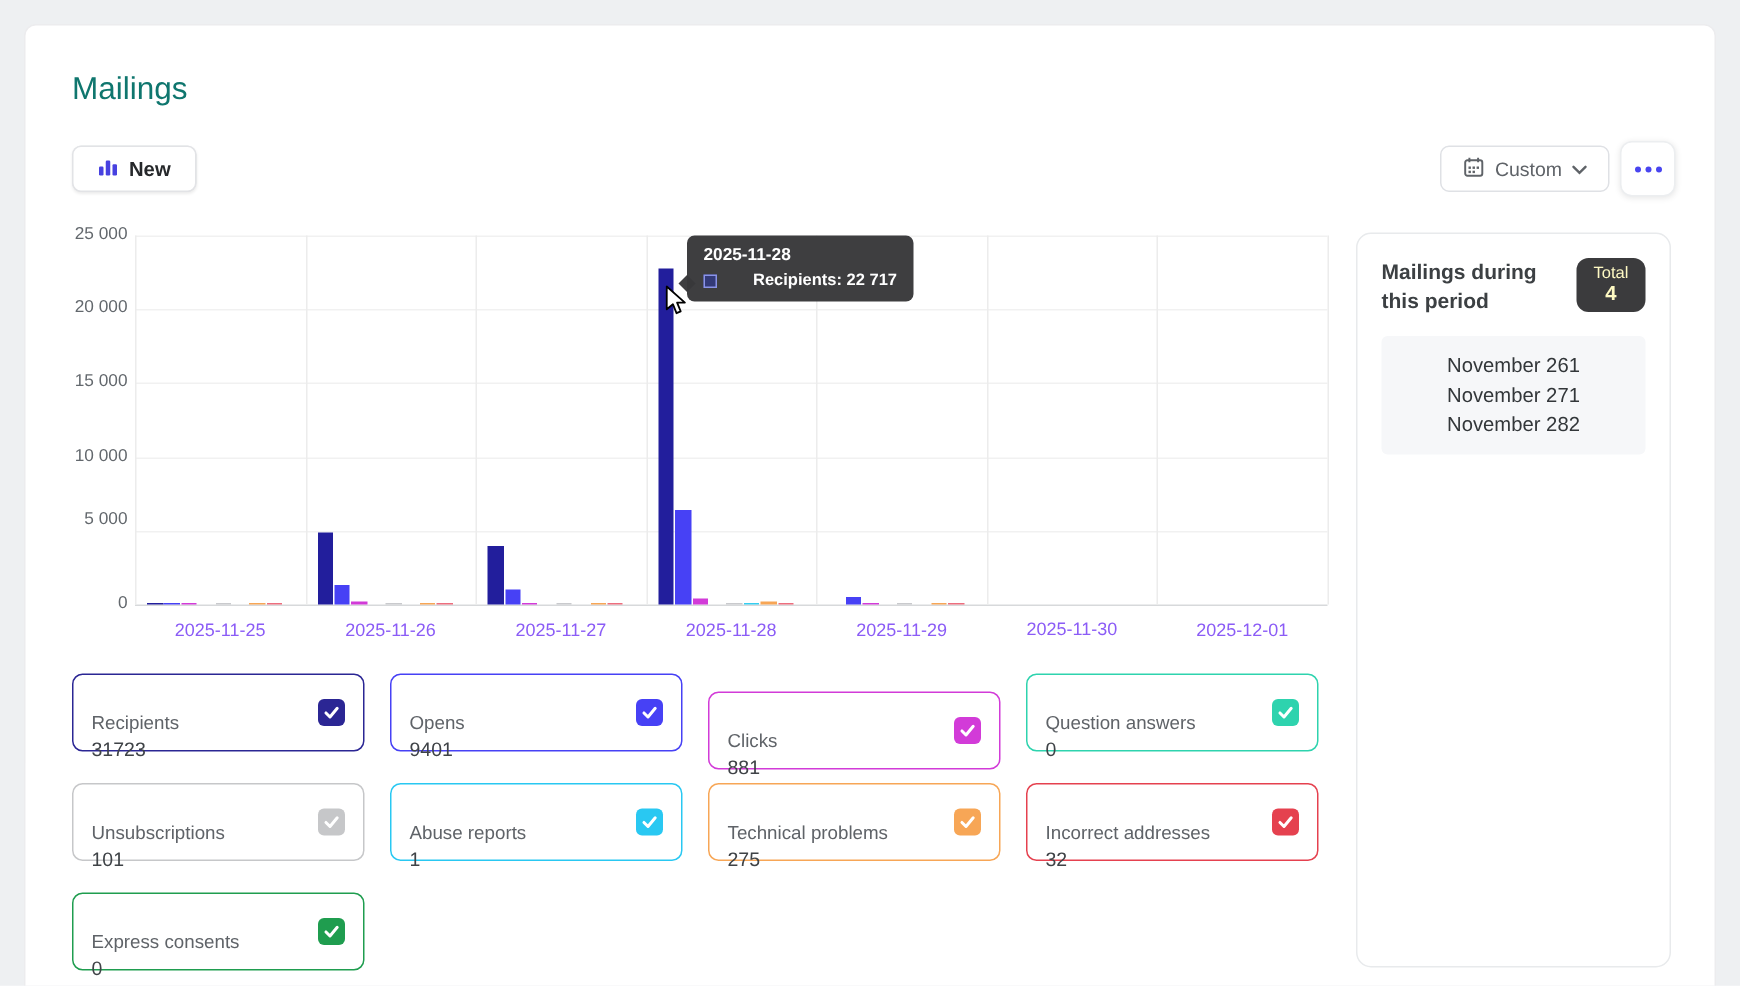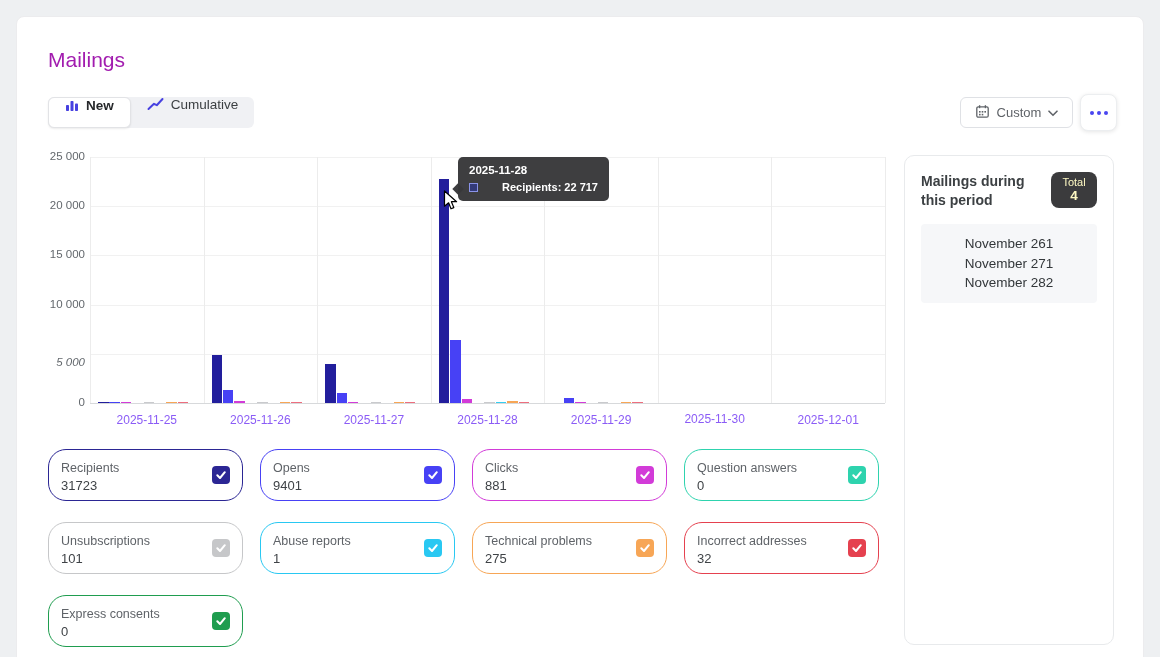--- a/index.html
+++ b/index.html
@@ -2,25 +2,25 @@
 <html><head>
 <meta charset="utf-8">
 <style>
   * { margin:0; padding:0; box-sizing:border-box; }
   body { font-family:"Liberation Sans","DejaVu Sans",sans-serif; background:#eef0f2; }
   .page { position:relative; width:1160px; height:657px; overflow:hidden; background:#eef0f2; }
   .main-card { position:absolute; left:16px; top:16px; width:1128px; height:660px;
                background:#fff; border:1px solid #ececee; border-radius:8px; }
   .side-card { position:absolute; left:904px; top:155px; width:210px; height:490px;
                background:#fff; border:1px solid #e8eaec; border-radius:10px; padding:16px; }
-  .page-title { position:absolute; left:48px; top:48px; font-size:21px; font-weight:500; color:#a21caf; }
+  .page-title { position:absolute; left:48px; top:48px; font-size:21px; font-weight:500; color:#0f766e; }
 
   
   .tabs { position:absolute; left:48px; top:97px; display:inline-flex; background:#f0f1f4; border-radius:6px; height:31px; }
-  .tab { display:flex; gap:7px; padding:0 16px; font-size:13.5px; color:#3c4043; cursor:pointer; border-radius:6px; }
+  .tab { display:flex; align-items:center; gap:7px; padding:0 16px; font-size:13.5px; color:#3c4043; cursor:pointer; border-radius:6px; }
   .tab.active { background:#fff; border:1px solid #e2e3e6; box-shadow:0 1px 2px rgba(0,0,0,.08); font-weight:bold; color:#26282b; }
 
   
   .btn-custom { position:absolute; left:960px; top:97px; width:113px; height:31px; background:#fff;
                 border:1px solid #dfe1e5; border-radius:6px; display:flex; align-items:center;
                 justify-content:center; gap:7px; font-size:13px; color:#5f6368; cursor:pointer; }
   .btn-more { position:absolute; left:1080px; top:94px; width:37px; height:37px; background:#fff;
               border:1px solid #eceef0; border-radius:8px; box-shadow:0 1px 4px rgba(0,0,0,.10);
               display:flex; align-items:center; justify-content:center; gap:3px; cursor:pointer; }
   .btn-more i { width:4px; height:4px; border-radius:50%; background:#4945f0; }
@@ -40,22 +40,22 @@
   .tooltip:before { content:""; position:absolute; left:-4px; top:28px; width:8px; height:8px;
                     background:rgba(56,56,58,.97); transform:rotate(45deg); }
   .tt-date { font-size:11.5px; font-weight:bold; margin-bottom:5px; }
   .tt-row { display:flex; align-items:center; gap:24px; font-size:11px; font-weight:bold; }
   .tt-marker { width:9px; height:9px; border:1px solid #8a93e8; background:#333a78; display:inline-block; }
 
   .cursor { position:absolute; left:443px; top:190px; z-index:6; }
 
   
   .card-row { position:absolute; left:48px; display:flex; gap:17px; }
-  .metric-card { position:relative; width:195px; height:52px; background:#fff; border:1.5px solid; border-radius:18px;
-                 padding:11px 12px; cursor:pointer; }
+  .metric-card { position:relative; width:195px; height:52px; background:#fff; border:1.5px solid; border-radius:7px;
+                 padding:25px 12px; cursor:pointer; }
   .m-label { font-size:12.5px; color:#5f6368; }
   .m-value { font-size:13px; color:#3f4347; margin-top:3px; }
   .m-check { position:absolute; right:12px; top:50%; transform:translateY(-50%); width:18px; height:18px;
              border-radius:4px; display:flex; align-items:center; justify-content:center; }
 
   
   .sp-head { display:flex; justify-content:space-between; align-items:flex-start; }
   .sp-title { width:108px; font-size:14px; font-weight:bold; color:#3c4043; line-height:19px; }
   .sp-badge { width:46px; background:#3b3b3d; border-radius:8px; color:#fef9c3; text-align:center; padding:4px 0 5px; }
   .sp-badge .t { font-size:11px; display:block; }
@@ -76,28 +76,20 @@
       <span>
         <svg width="14" height="14" viewBox="0 0 14 14">
             <g fill="#4741e0">
               <rect x="1" y="7" width="3" height="6" rx="0.8"></rect>
               <rect x="5.5" y="3" width="3" height="10" rx="0.8"></rect>
               <rect x="10" y="5.5" width="3" height="7.5" rx="0.8"></rect>
             </g>
           </svg>
       </span>
       <span>New</span>
-    </div>
-    <div class="tab">
-      <span>
-        <svg width="17" height="14" viewBox="0 0 17 14">
-            <path d="M1.5 12 L7 6.8 L9.8 8.2 L15.5 2" stroke="#4741e0" stroke-width="2" fill="none" stroke-linecap="round" stroke-linejoin="round"></path>
-          </svg>
-      </span>
-      <span>Cumulative</span>
     </div>
   </div>
 
   <div class="btn-custom">
     <span>
       <svg width="15" height="15" viewBox="0 0 15 15" fill="none" stroke="#5f6368" stroke-width="1.3">
         <rect x="1.8" y="2.8" width="11.4" height="10.4" rx="1.5"></rect>
         <line x1="4.6" y1="1.2" x2="4.6" y2="4.2"></line>
           <line x1="10.4" y1="1.2" x2="10.4" y2="4.2"></line>
         <g stroke="none" fill="#5f6368">
@@ -126,21 +118,21 @@
   <div class="layer" id="chart-layer">
       <div class="hgrid" style="left: 90px; top: 157px; width: 795px;"></div>
       <div class="ytick" style="left: 30px; top: 150px;">25 000</div>
       <div class="hgrid" style="left: 90px; top: 206.2px; width: 795px;"></div>
       <div class="ytick" style="left: 30px; top: 199.2px;">20 000</div>
       <div class="hgrid" style="left: 90px; top: 255.4px; width: 795px;"></div>
       <div class="ytick" style="left: 30px; top: 248.4px;">15 000</div>
       <div class="hgrid" style="left: 90px; top: 304.6px; width: 795px;"></div>
       <div class="ytick" style="left: 30px; top: 297.6px;">10 000</div>
       <div class="hgrid" style="left: 90px; top: 353.8px; width: 795px;"></div>
-      <div class="ytick" style="left: 30px; top: 356px; font-style: italic;">5 000</div>
+      <div class="ytick" style="left: 30px; top: 340px;">5 000</div>
       <div class="hgrid zero" style="left: 90px; top: 403px; width: 795px;"></div>
       <div class="ytick" style="left: 30px; top: 396px;">0</div>
       <div class="vgrid" style="left: 90px; top: 157px; height: 246px;"></div>
       <div class="vgrid" style="left: 203.571px; top: 157px; height: 246px;"></div>
       <div class="vgrid" style="left: 317.143px; top: 157px; height: 246px;"></div>
       <div class="vgrid" style="left: 430.714px; top: 157px; height: 246px;"></div>
       <div class="vgrid" style="left: 544.286px; top: 157px; height: 246px;"></div>
       <div class="vgrid" style="left: 657.857px; top: 157px; height: 246px;"></div>
       <div class="vgrid" style="left: 771.429px; top: 157px; height: 246px;"></div>
       <div class="vgrid" style="left: 885px; top: 157px; height: 246px;"></div>
@@ -209,21 +201,21 @@
       </div>
       <div class="metric-card" style="border-color: rgb(71, 65, 245);">
         <div class="m-label">Opens</div>
         <div class="m-value">9401</div>
         <div class="m-check" style="background: rgb(71, 65, 245);">
           <svg width="12" height="12" viewBox="0 0 12 12">
             <path d="M2.3 6.3 L5 9 L9.8 3.2" stroke="#fff" stroke-width="2" fill="none" stroke-linecap="round" stroke-linejoin="round"></path>
           </svg>
         </div>
       </div>
-      <div class="metric-card" style="border-color: rgb(210, 59, 216);">
+      <div class="metric-card" style="border-color: rgb(210, 59, 216); margin-top: 12px;">
         <div class="m-label">Clicks</div>
         <div class="m-value">881</div>
         <div class="m-check" style="background: rgb(210, 59, 216);">
           <svg width="12" height="12" viewBox="0 0 12 12">
             <path d="M2.3 6.3 L5 9 L9.8 3.2" stroke="#fff" stroke-width="2" fill="none" stroke-linecap="round" stroke-linejoin="round"></path>
           </svg>
         </div>
       </div>
       <div class="metric-card" style="border-color: rgb(46, 211, 174);">
         <div class="m-label">Question answers</div>

